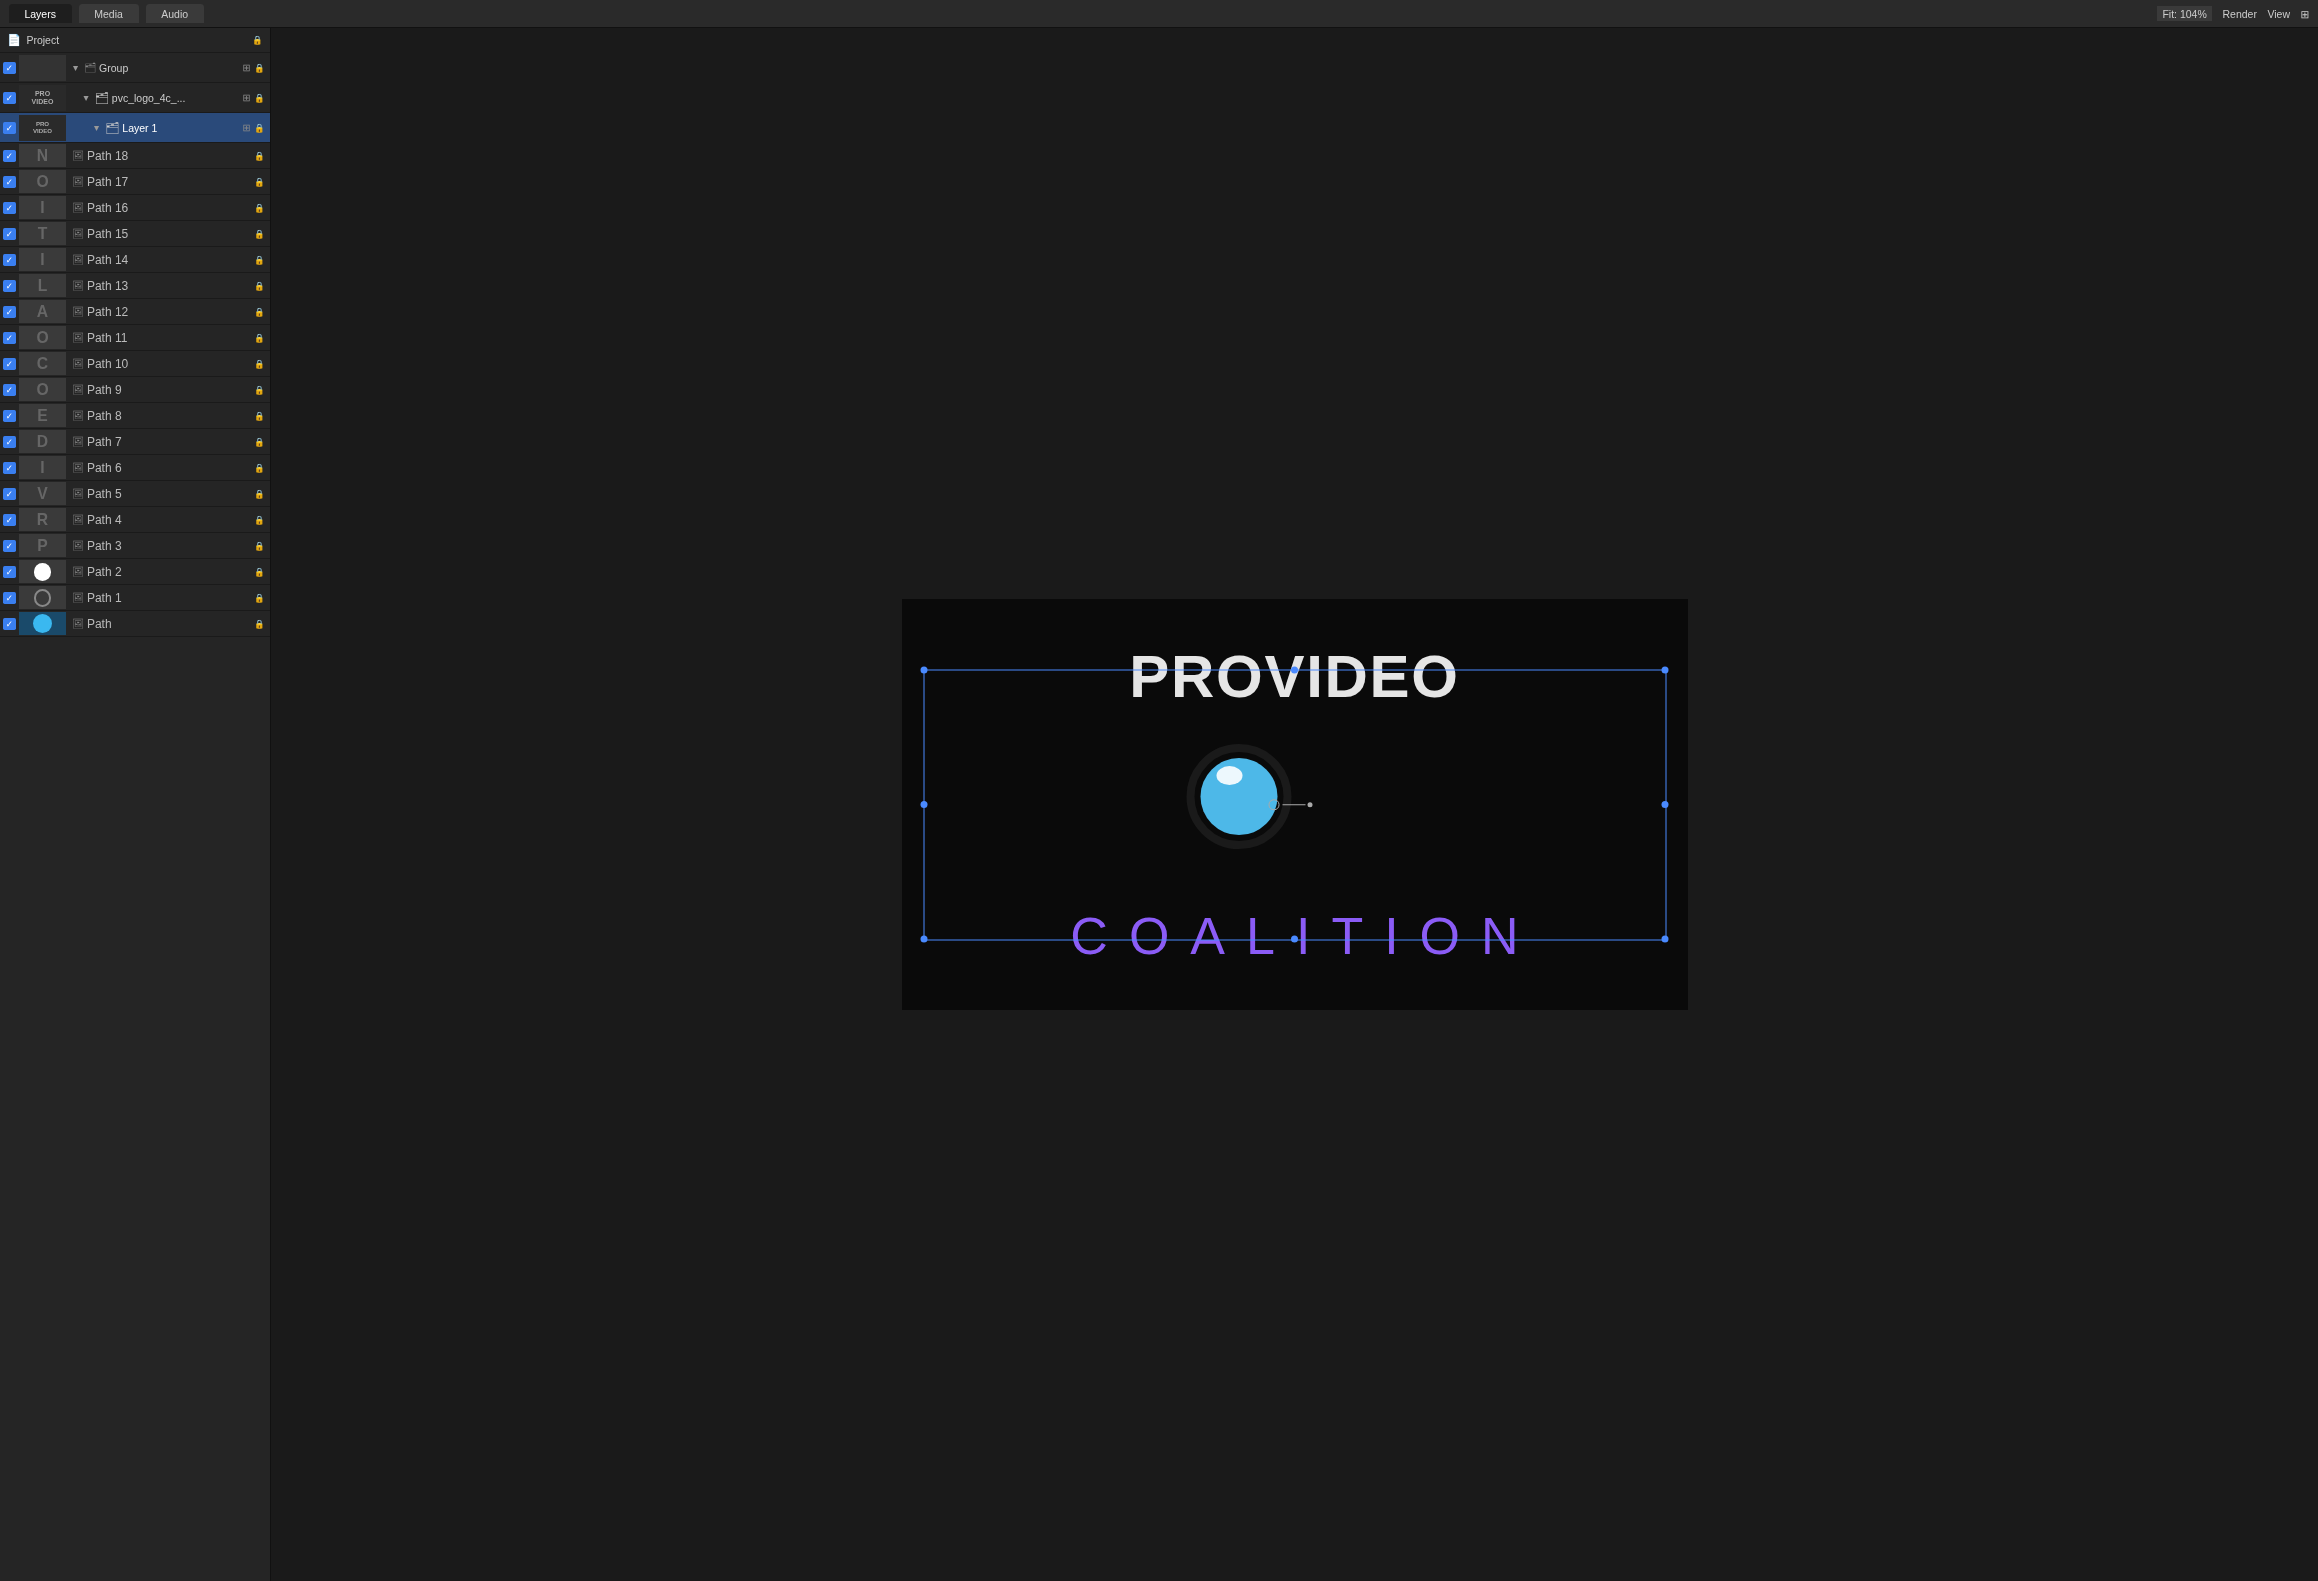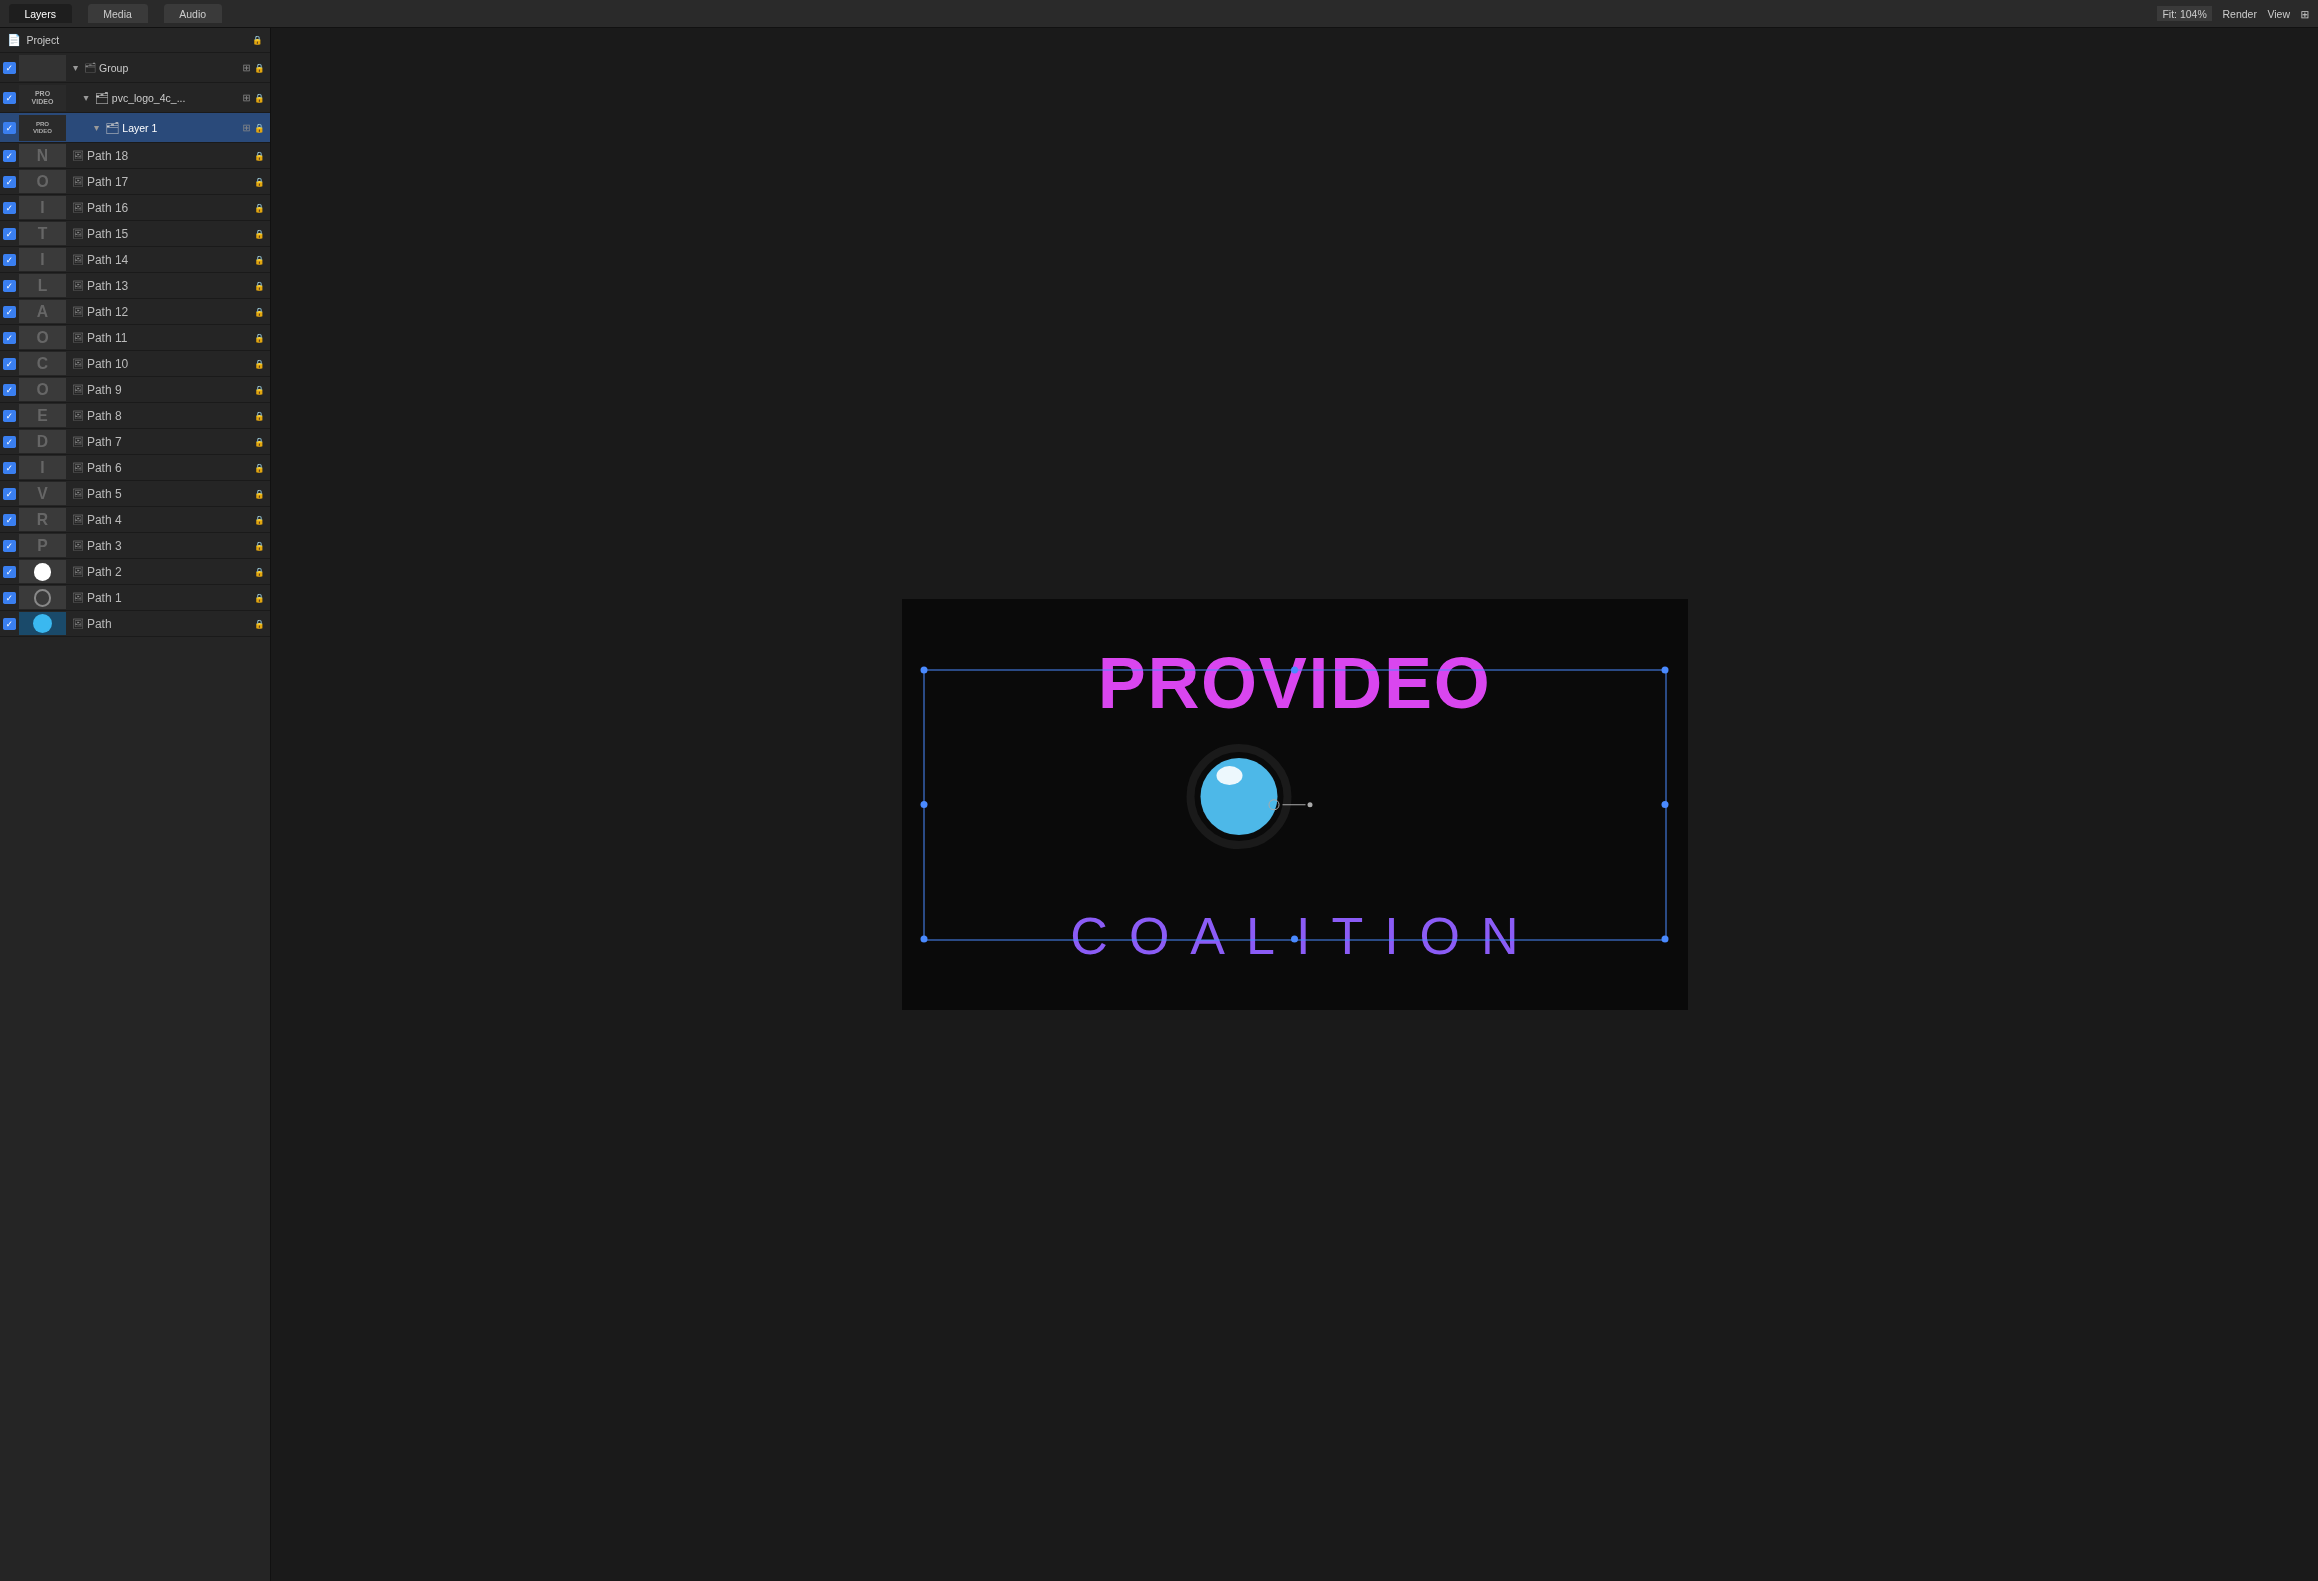--- a/index.html
+++ b/index.html
@@ -20,21 +20,21 @@
       align-items: center;
       justify-content: space-between;
       background: #2a2a2a;
       border-bottom: 0.9px solid #111;
       height: 28px;
       padding: 0 8.7px;
       flex-shrink: 0;
     }
     .top-bar-tabs {
       display: flex;
-      gap: 16px;
+      gap: 7px;
     }
     .top-bar-tab {
       padding: 3.5px 15.7px;
       background: #3a3a3a;
       border-radius: 3.5px 3.5px 0 0;
       cursor: pointer;
       font-size: 10.5px;
       color: #ccc;
     }
     .top-bar-tab.active {
@@ -632,21 +632,21 @@
 
         <div class="lens-icon">
           <div class="lens-outer">
             <div class="lens-inner">
               <div class="lens-highlight"></div>
             </div>
           </div>
         </div>
 
         <div style="position:absolute;top:48px;left:0;right:0;display:flex;align-items:center;justify-content:center;">
-          <div style="font-size:72px;font-weight:900;letter-spacing:1.7px;color:#d946ef;text-transform:uppercase;line-height:1;">PROVIDEO</div>
+          <div style="font-size:60px;font-weight:900;letter-spacing:1.7px;color:#e5e5e5;text-transform:uppercase;line-height:1;">PROVIDEO</div>
         </div>
 
         <div style="position:absolute;bottom:48px;left:0;right:0;display:flex;align-items:center;justify-content:center;">
           <div style="font-size:52px;font-weight:300;letter-spacing:21px;color:#8b5cf6;text-transform:uppercase;line-height:1;padding-left:21px;">COALITION</div>
         </div>
 
         <div class="selection-box">
           <div class="selection-handle sh-tl"></div>
           <div class="selection-handle sh-tm"></div>
           <div class="selection-handle sh-tr"></div>

